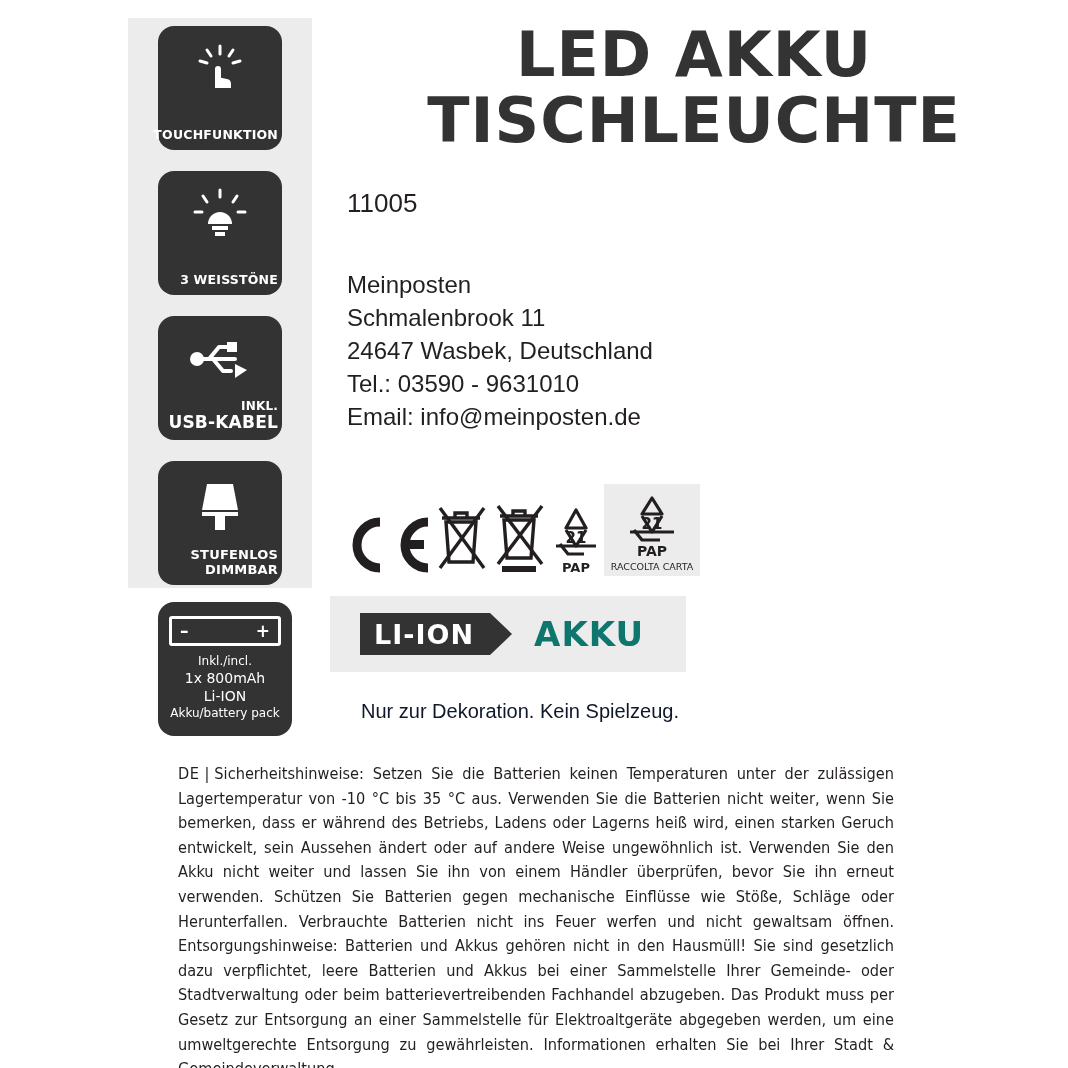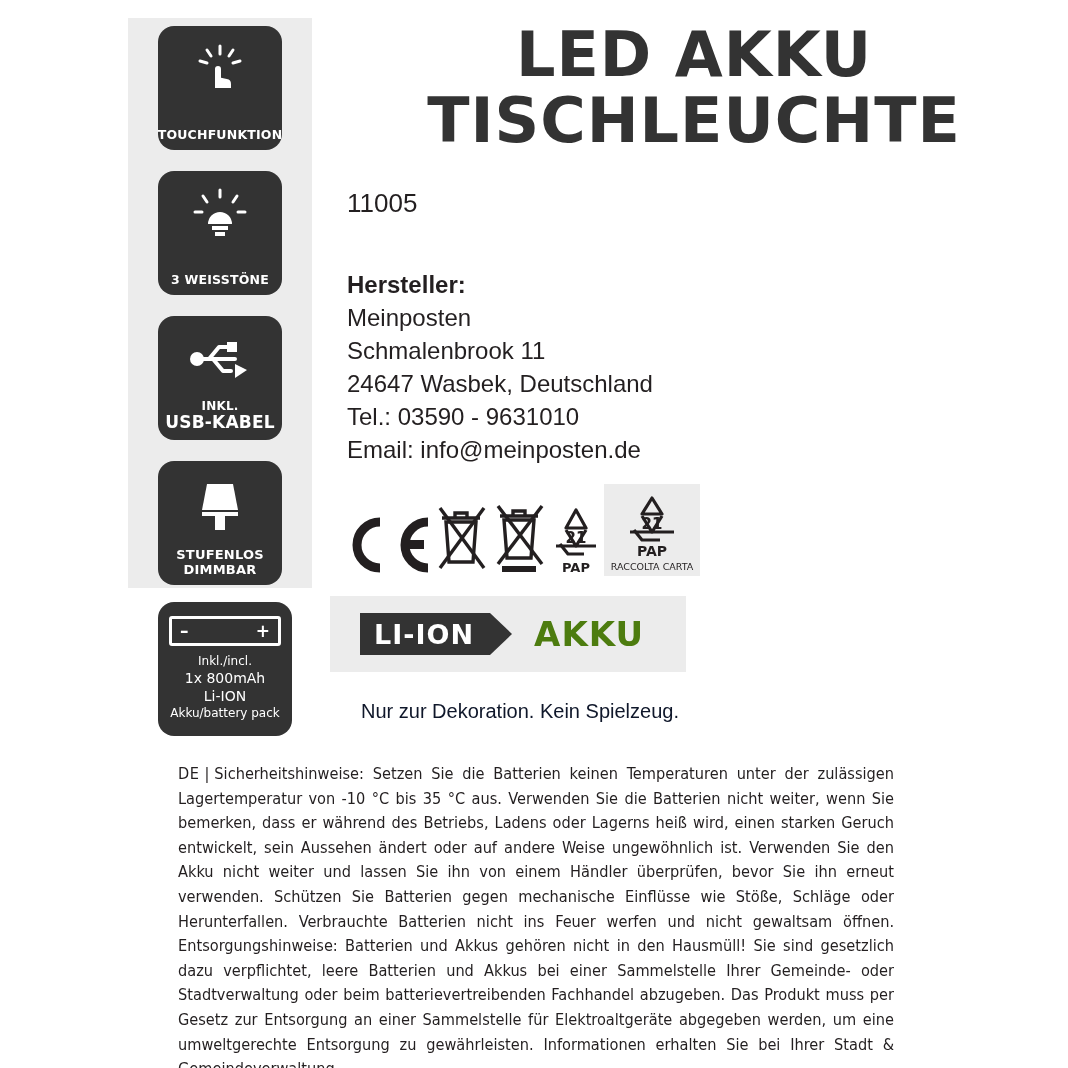--- a/index.html
+++ b/index.html
@@ -34,21 +34,21 @@
   .badge {
     position: relative;
     width: 124px;
     height: 124px;
     background: #333333;
     border-radius: 16px;
     margin-bottom: 21px;
     color: #ffffff;
     display: flex;
     flex-direction: column;
-    align-items: center;
+    align-items: flex-end;
     justify-content: flex-end;
     box-sizing: border-box;
     padding-bottom: 8px;
   }
   .badge .bicon {
     position: absolute;
     top: 12px;
     left: 0;
     right: 0;
     display: flex;
@@ -187,21 +187,21 @@
     height: 0;
     border-top: 21px solid transparent;
     border-bottom: 21px solid transparent;
     border-left: 22px solid #333333;
   }
   .akku-word {
     font-family: "DejaVu Sans", sans-serif;
     font-weight: bold;
     font-size: 34px;
     letter-spacing: 1px;
-    color: #4d7c0f;
+    color: #0f766e;
     margin-left: 44px;
   }
 
   .deco-note {
     position: absolute;
     left: 345px;
     top: 700px;
     font-size: 20px;
     color: #0f172a;
     margin-left: 16px;
@@ -305,21 +305,20 @@
 </div>
 
 <div class="title">
   <div>LED AKKU</div>
   <div>TISCHLEUCHTE</div>
 </div>
 
 <div class="artno">11005</div>
 
 <div class="maker">
-  <div class="hdr">Hersteller:</div>
   <div>Meinposten</div>
   <div>Schmalenbrook 11</div>
   <div>24647 Wasbek, Deutschland</div>
   <div>Tel.: 03590 - 9631010</div>
   <div>Email: info@meinposten.de</div>
 </div>
 
 <div class="symbols">
 
   <span class="sym">

